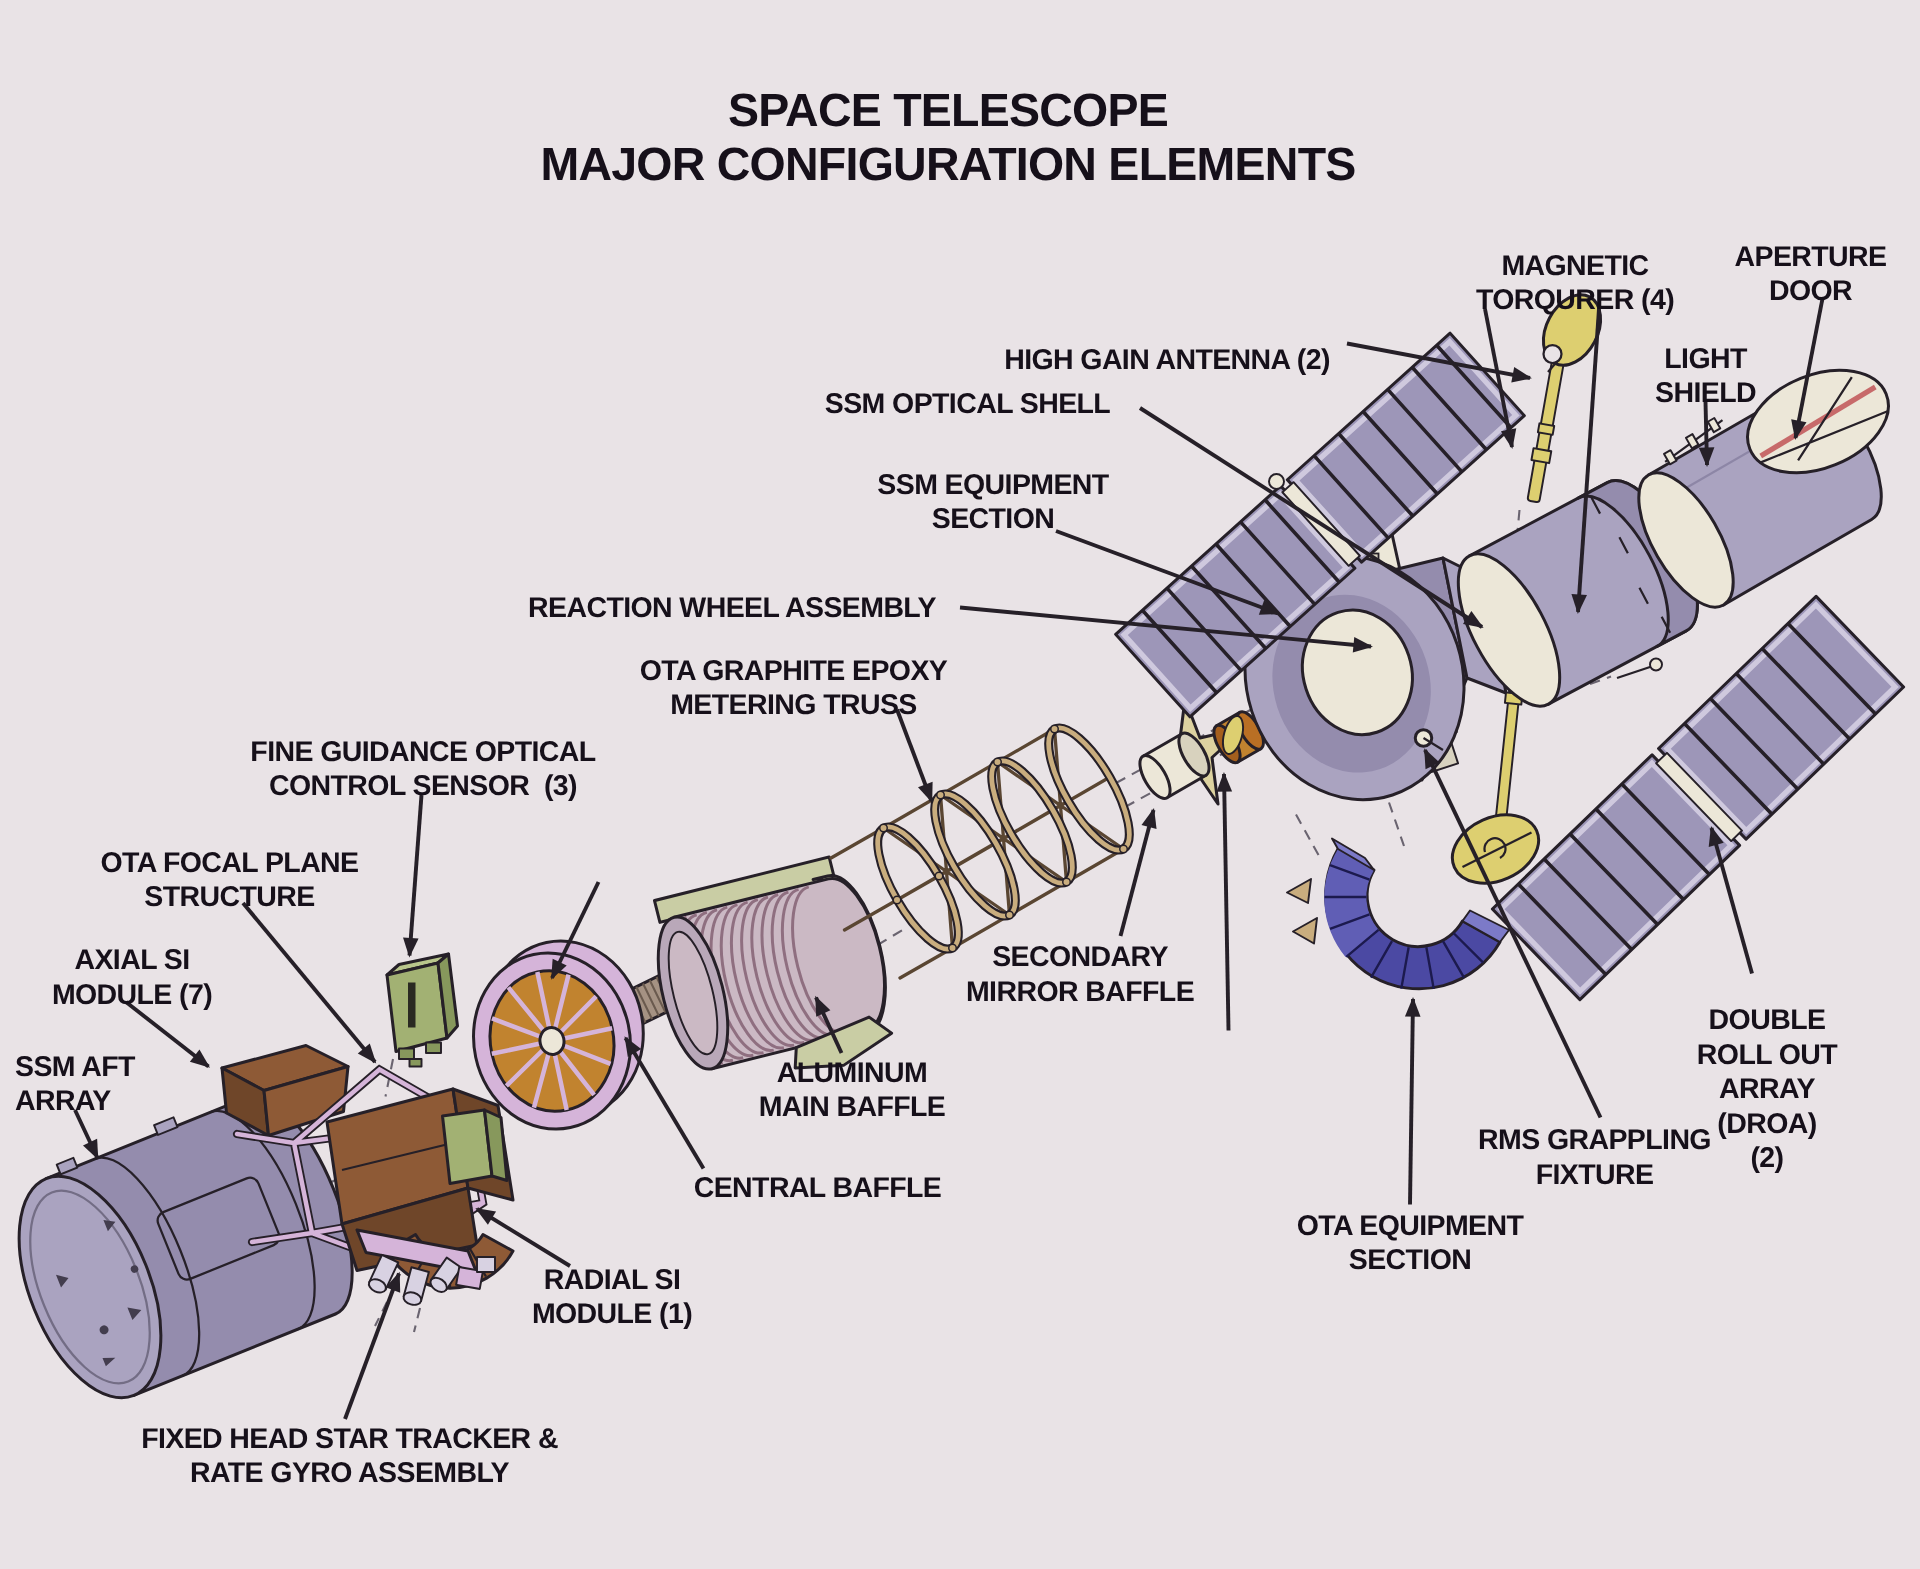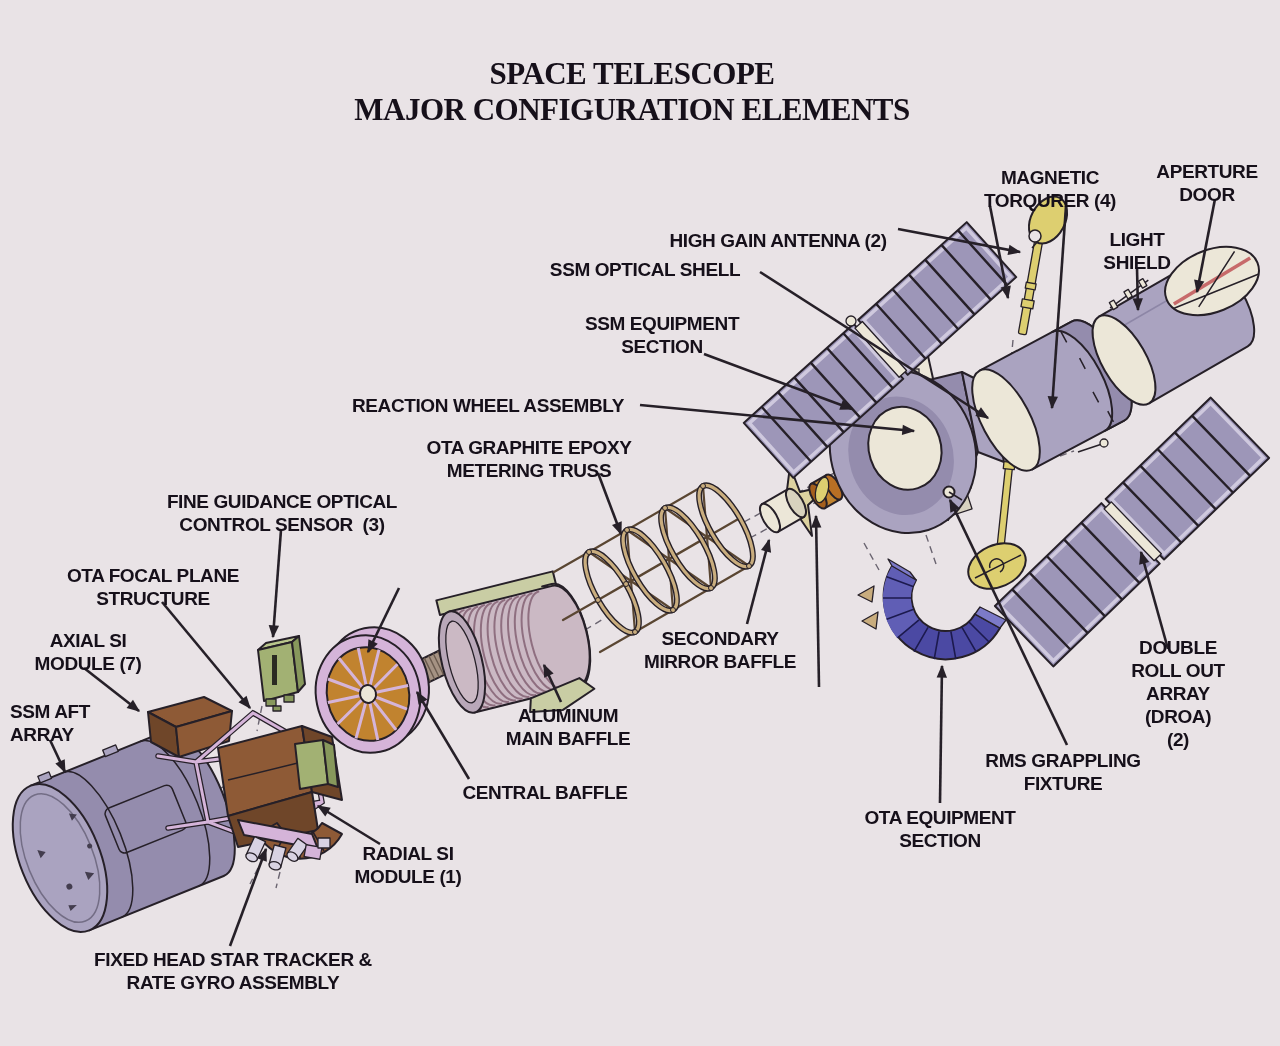--- a/index.html
+++ b/index.html
@@ -1,21 +1,21 @@
 <!DOCTYPE html>
 <html style="--background: #e9e3e6; --ink: #262028; --label-text: #16101a; --hull: #aaa3c0; --hull-dark: #948cad; --panel: #9d96b8; --panel-frame: #cfc9de; --cream: #ece7d8; --yellow: #ddcf70; --green: #a2b173; --green-dark: #87985c; --green-light: #b9c68c; --brown: #8e5a36; --brown-dark: #6f4629; --orange: #c1832f; --pink: #d5b4d9; --lavender: #d8d2e2; --truss-line: #5a4632; --ring-tan: #c9ad7e; --blue: #4b49a3; --blue-light: #605eb5; --blue-edge: #7c7ac8; --shell-green: #c9cda4; --rib-fill: #cbb9c4; --rib-line: #8f6f80; --dash: #6a6470; --strut-red: #c76a6a; --fin-tan: #ddd2a0; --rod-tan: #a59283;"><head>
 <meta charset="utf-8">
 <style>
   html,body{margin:0;padding:0;background:#777;}
   #stage{position:relative;width:1280px;height:1046px;overflow:hidden;
          background:var(--background);font-family:"Liberation Sans",sans-serif;}
   #art{position:absolute;left:0;top:0;}
   .ttl{position:absolute;left:632px;top:56px;transform:translateX(-50%);
        text-align:center;color:var(--label-text);font-weight:bold;
-       font-size:31px;line-height:36px;letter-spacing:-0.5px;white-space:nowrap;font-family:Liberation Serif, serif;}
+       font-size:31px;line-height:36px;letter-spacing:-0.5px;white-space:nowrap;}
   .lbl{position:absolute;transform:translateX(-50%);text-align:center;
        color:var(--label-text);font-weight:bold;font-size:19px;line-height:23px;
        letter-spacing:-0.4px;white-space:pre-wrap;}
   .lbl.left{transform:none;text-align:left;}
   
   .o{stroke:var(--ink);stroke-width:2;stroke-linejoin:round;}
   .ot{stroke:var(--ink);stroke-width:1.3;stroke-linejoin:round;}
   .f-hull{fill:var(--hull);} .f-hull2{fill:var(--hull-dark);}
   .f-panel{fill:var(--panel);} .f-cream{fill:var(--cream);}
   .f-yellow{fill:var(--yellow);} .f-green{fill:var(--green);}
@@ -343,21 +343,21 @@
 MODULE (7)</div>
   <div class="lbl left" style="left:10px;top:700px">SSM AFT
 ARRAY</div>
   <div class="lbl" style="left:720px;top:627px">SECONDARY
 MIRROR BAFFLE</div>
   <div class="lbl" style="left:568px;top:704px">ALUMINUM
 MAIN BAFFLE</div>
   <div class="lbl" style="left:545px;top:781px">CENTRAL BAFFLE</div>
   <div class="lbl" style="left:408px;top:842px">RADIAL SI
 MODULE (1)</div>
-  <div class="lbl" style="left:1178px;top:636px">DOUBLE ROLL OUT
+  <div class="lbl" style="left:1178px;top:669px">DOUBLE ROLL OUT
 ARRAY (DROA)
 (2)</div>
   <div class="lbl" style="left:1063px;top:749px">RMS GRAPPLING
 FIXTURE</div>
   <div class="lbl" style="left:940px;top:806px">OTA EQUIPMENT
 SECTION</div>
   <div class="lbl" style="left:233px;top:948px">FIXED HEAD STAR TRACKER &amp;
 RATE GYRO ASSEMBLY</div>
 
 </div>

